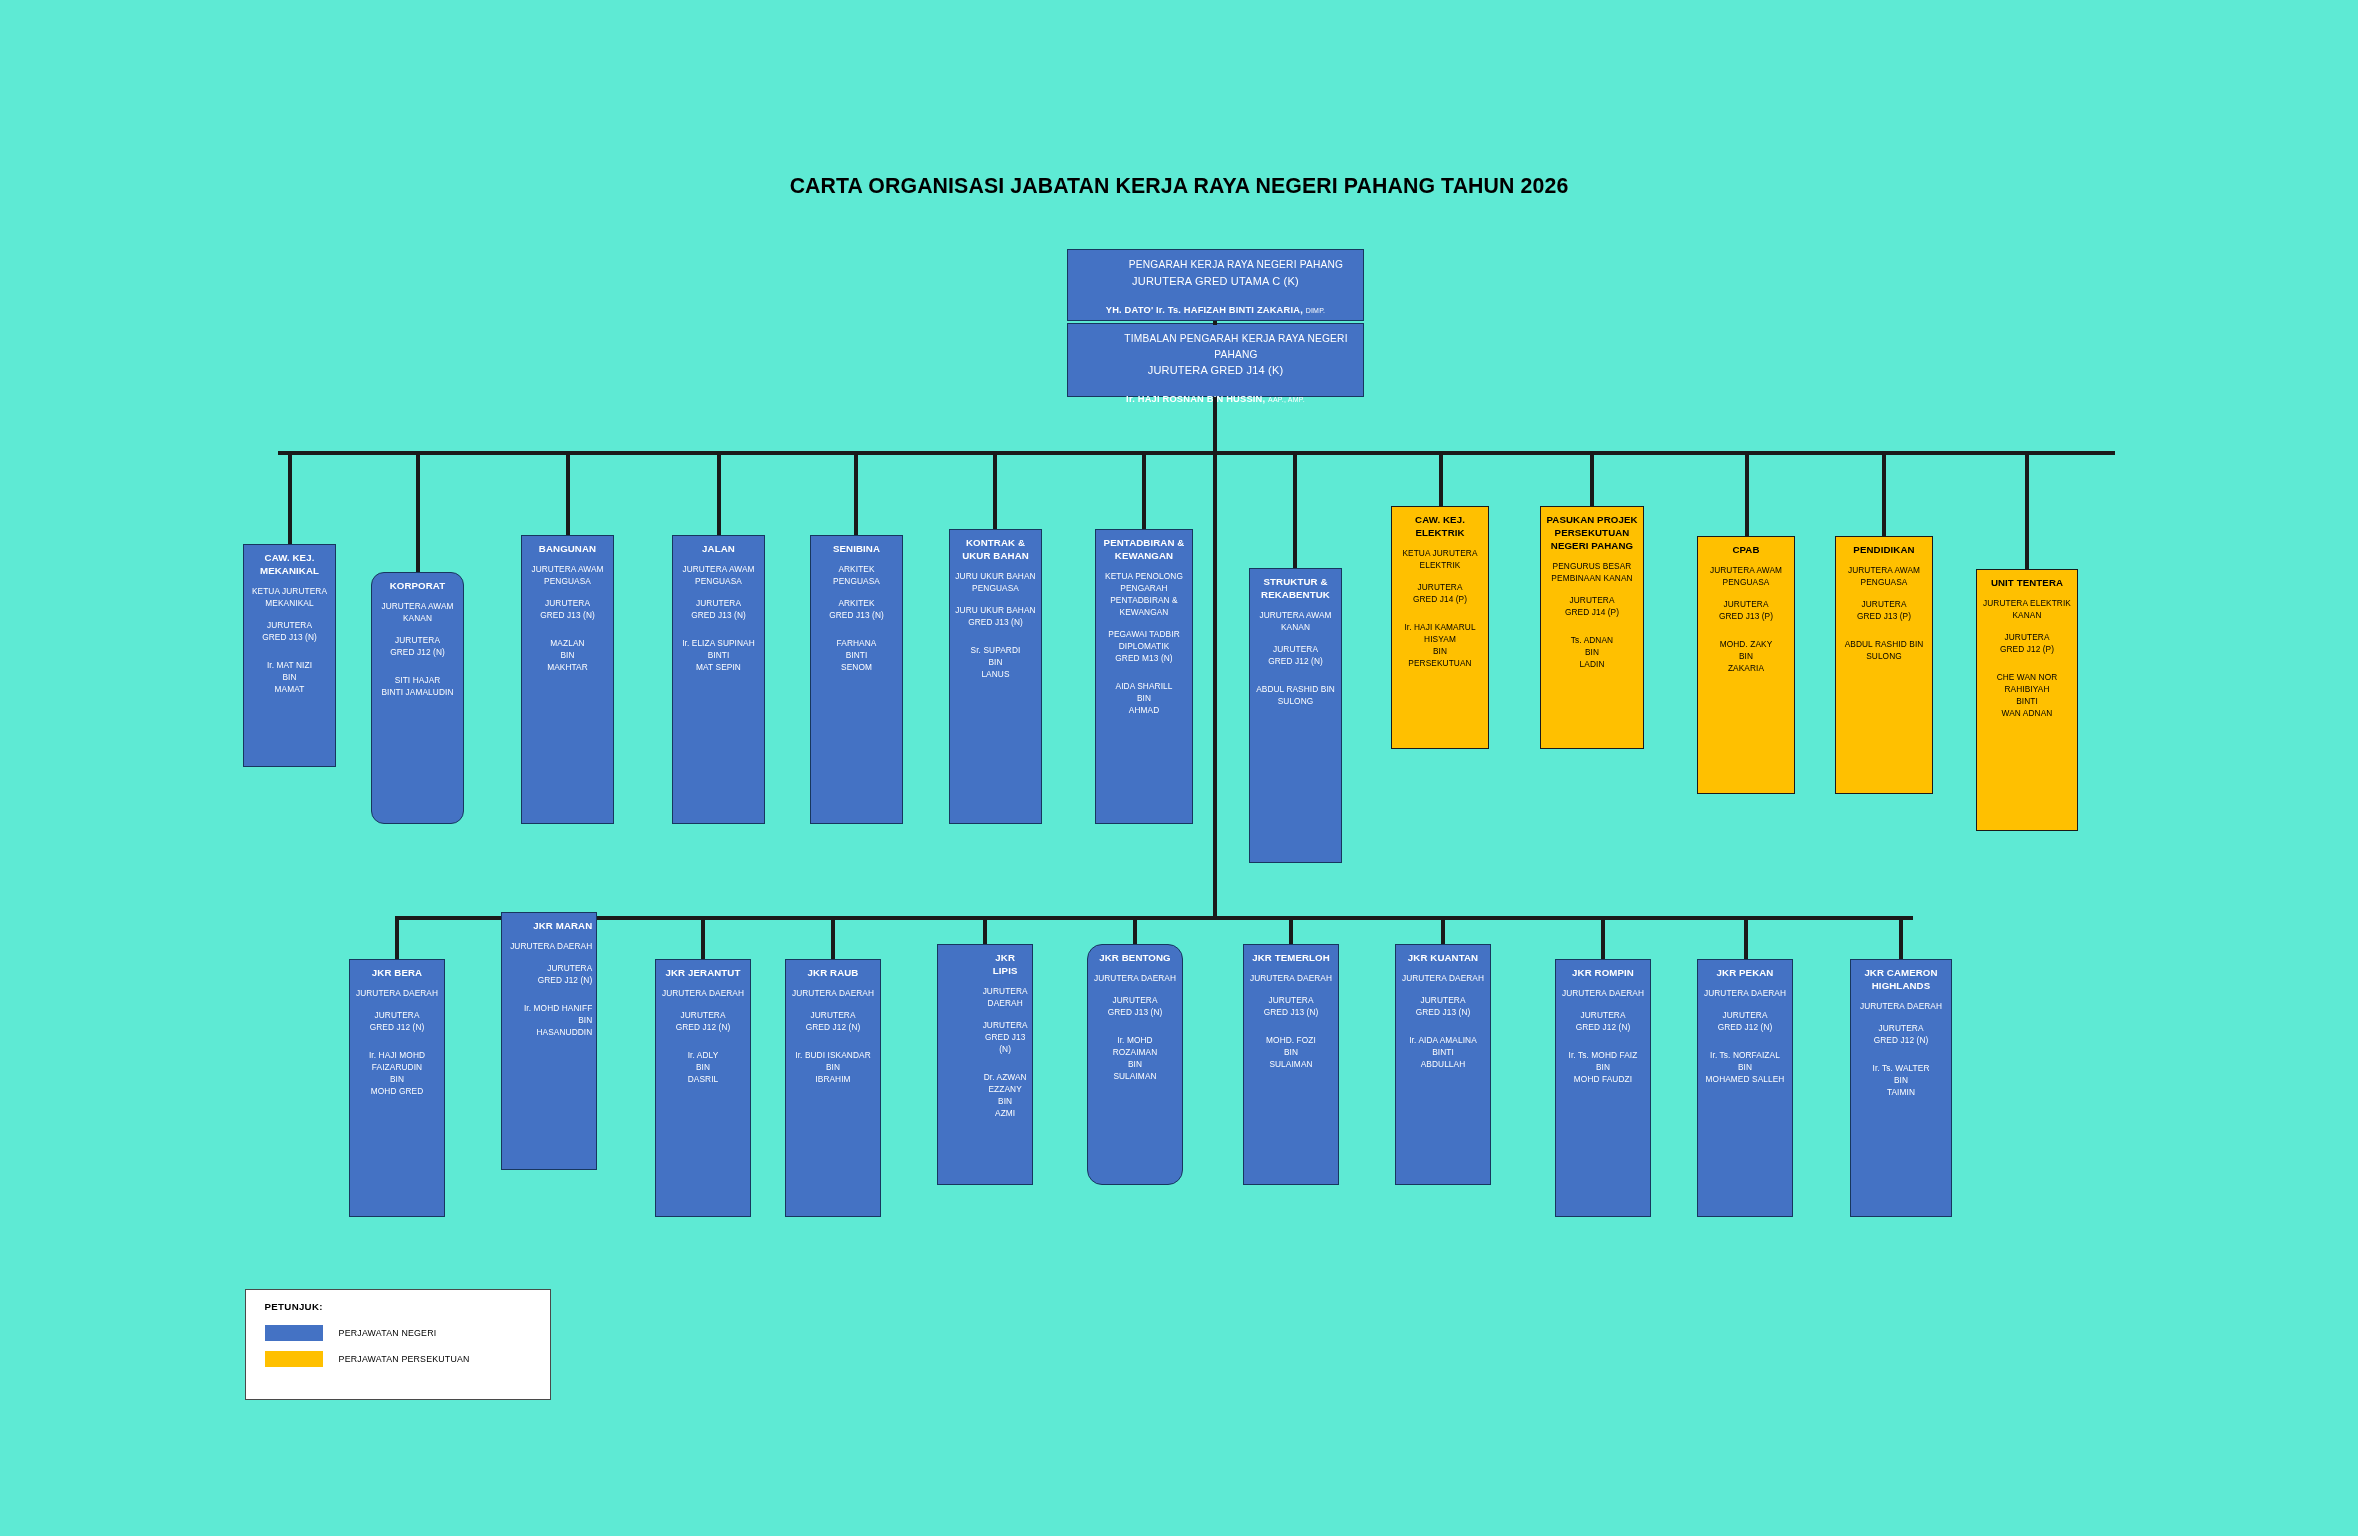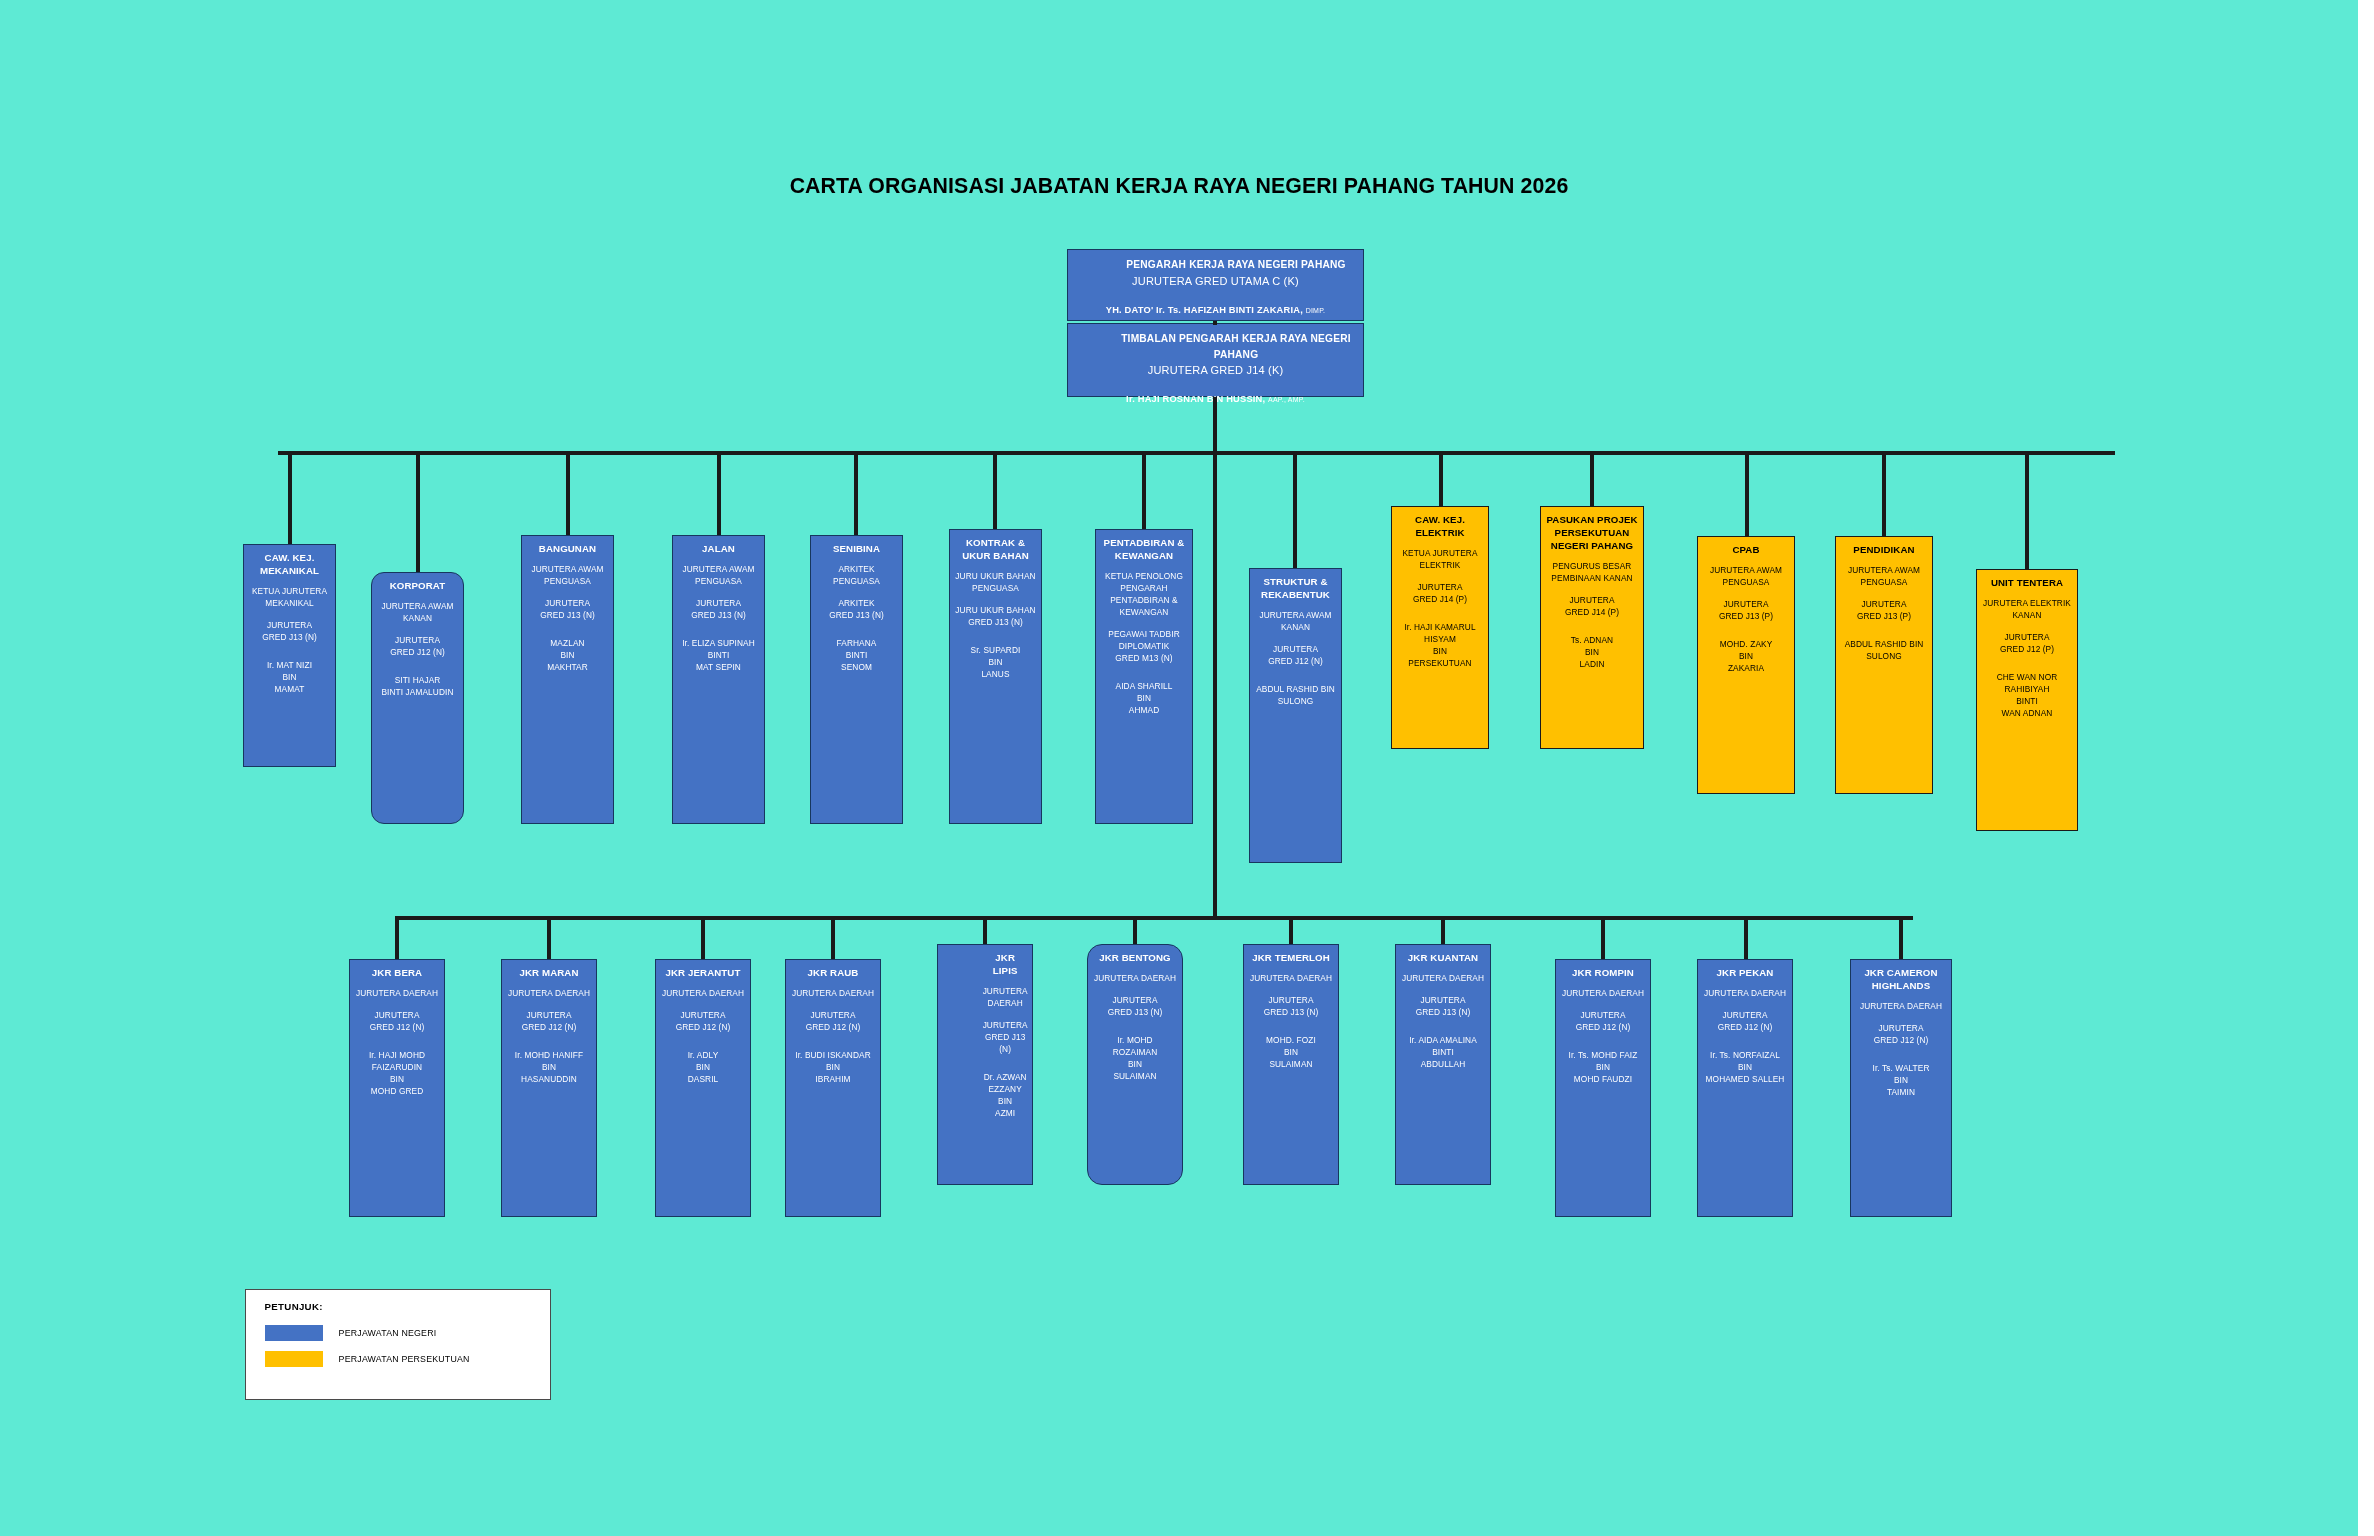--- a/index.html
+++ b/index.html
@@ -67,21 +67,21 @@
   
   .topnode{
     position:absolute;
     box-sizing:border-box;
     border:1.9px solid #17375E;
     background:#4472C4;
     color:#fff;
     text-align:center;
     padding-top:7.4px;
   }
-  .topnode .t1{font-size:10.2px;font-weight:bold;line-height:1.5;letter-spacing:0.2px;padding-left:41px;}
+  .topnode .t1{font-size:10.2px;font-weight:normal;line-height:1.5;letter-spacing:0.2px;padding-left:41px;}
   .topnode .t2{font-size:11px;line-height:1.5;letter-spacing:0.2px;}
   .topnode .t3{font-size:9.3px;line-height:1.5;letter-spacing:0.2px;margin-top:15px;}
   .topnode .t3 b{font-weight:bold;}
   .topnode .t3 .sm{font-size:7px;}
 
   
   #legend{
     position:absolute;
     left:245px; top:1289px;
     width:306px; height:111px;
@@ -447,21 +447,21 @@
           <div>GRED J12 (N)</div>
         </div>
         <div class="gap2"></div>
         <div class="ln">
           <div>Ir. HAJI MOHD</div>
           <div>FAIZARUDIN</div>
           <div>BIN</div>
           <div>MOHD GRED</div>
         </div>
       </div>
-      <div class="node" style="left: 501px; top: 959px; width: 96px; height: 258px;">
+      <div class="node" style="left: 501px; top: 912px; width: 96px; height: 258px; text-align: right;">
         <div class="ttl">
           <div>JKR MARAN</div>
         </div>
         <div class="ln">
           <div>JURUTERA DAERAH</div>
         </div>
         <div class="gap"></div>
         <div class="ln">
           <div>JURUTERA</div>
           <div>GRED J12 (N)</div>

